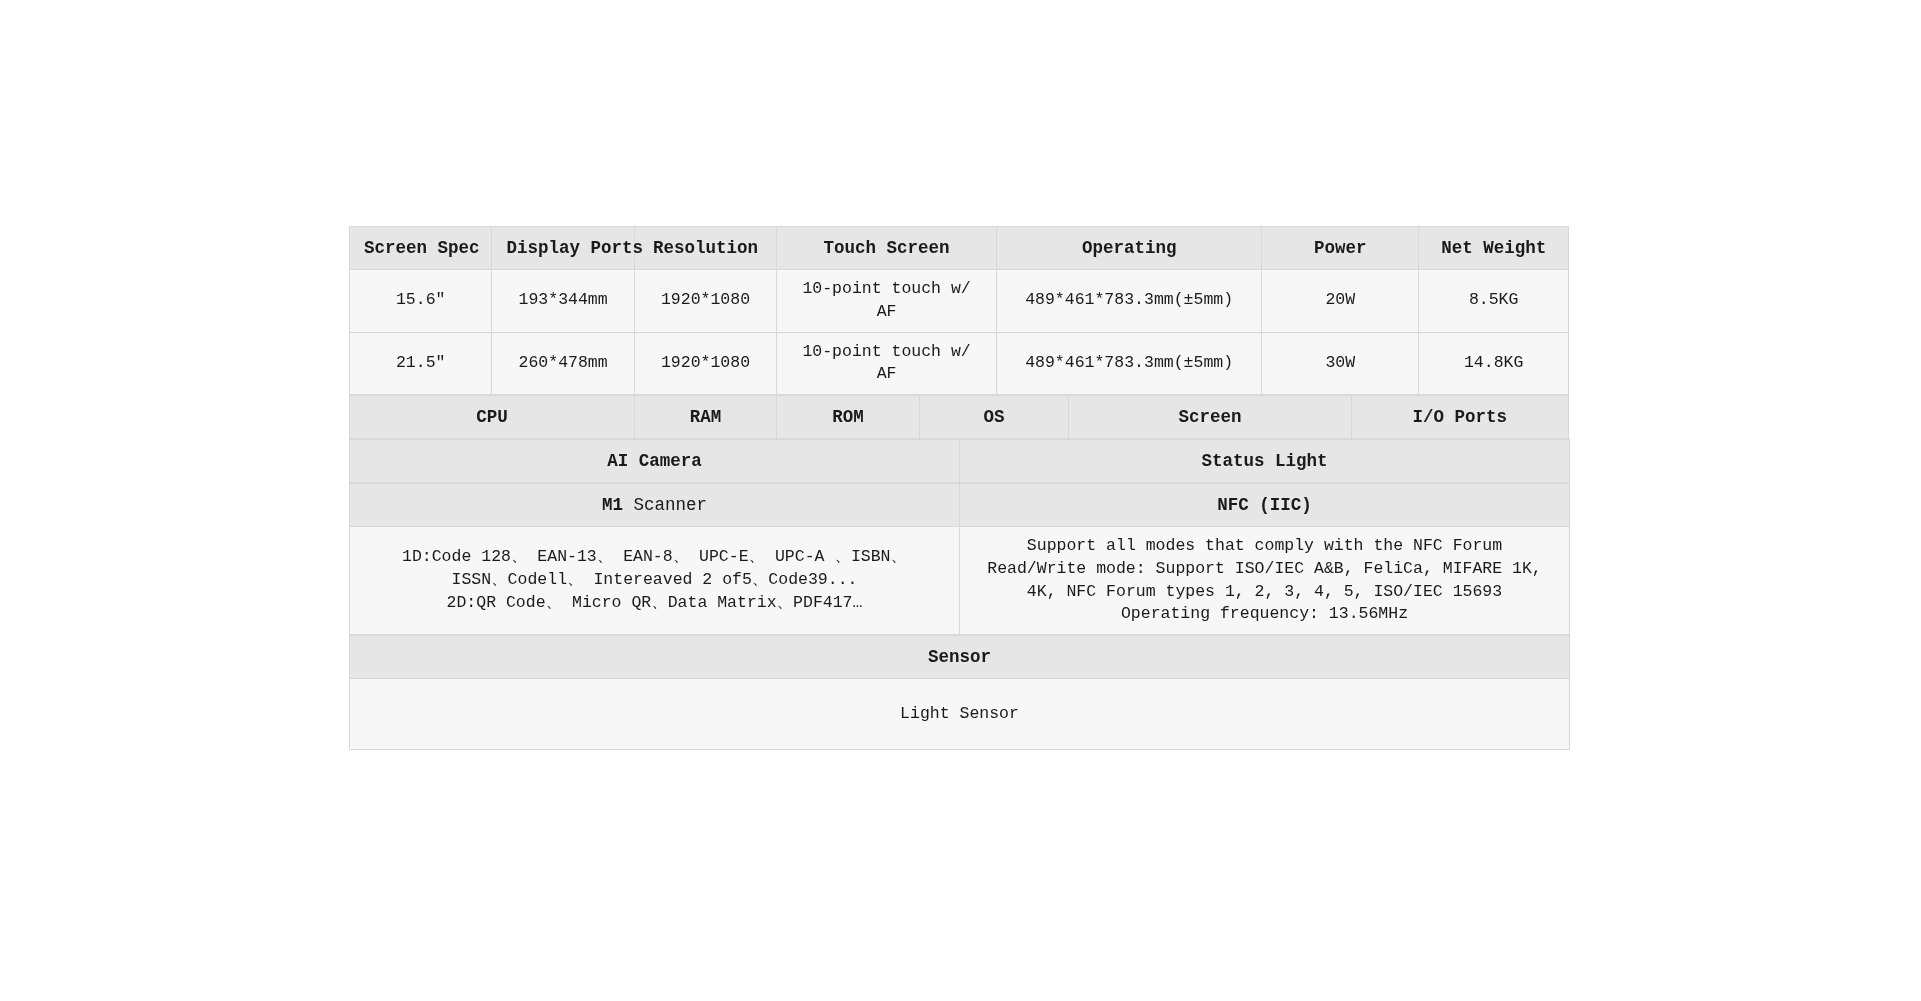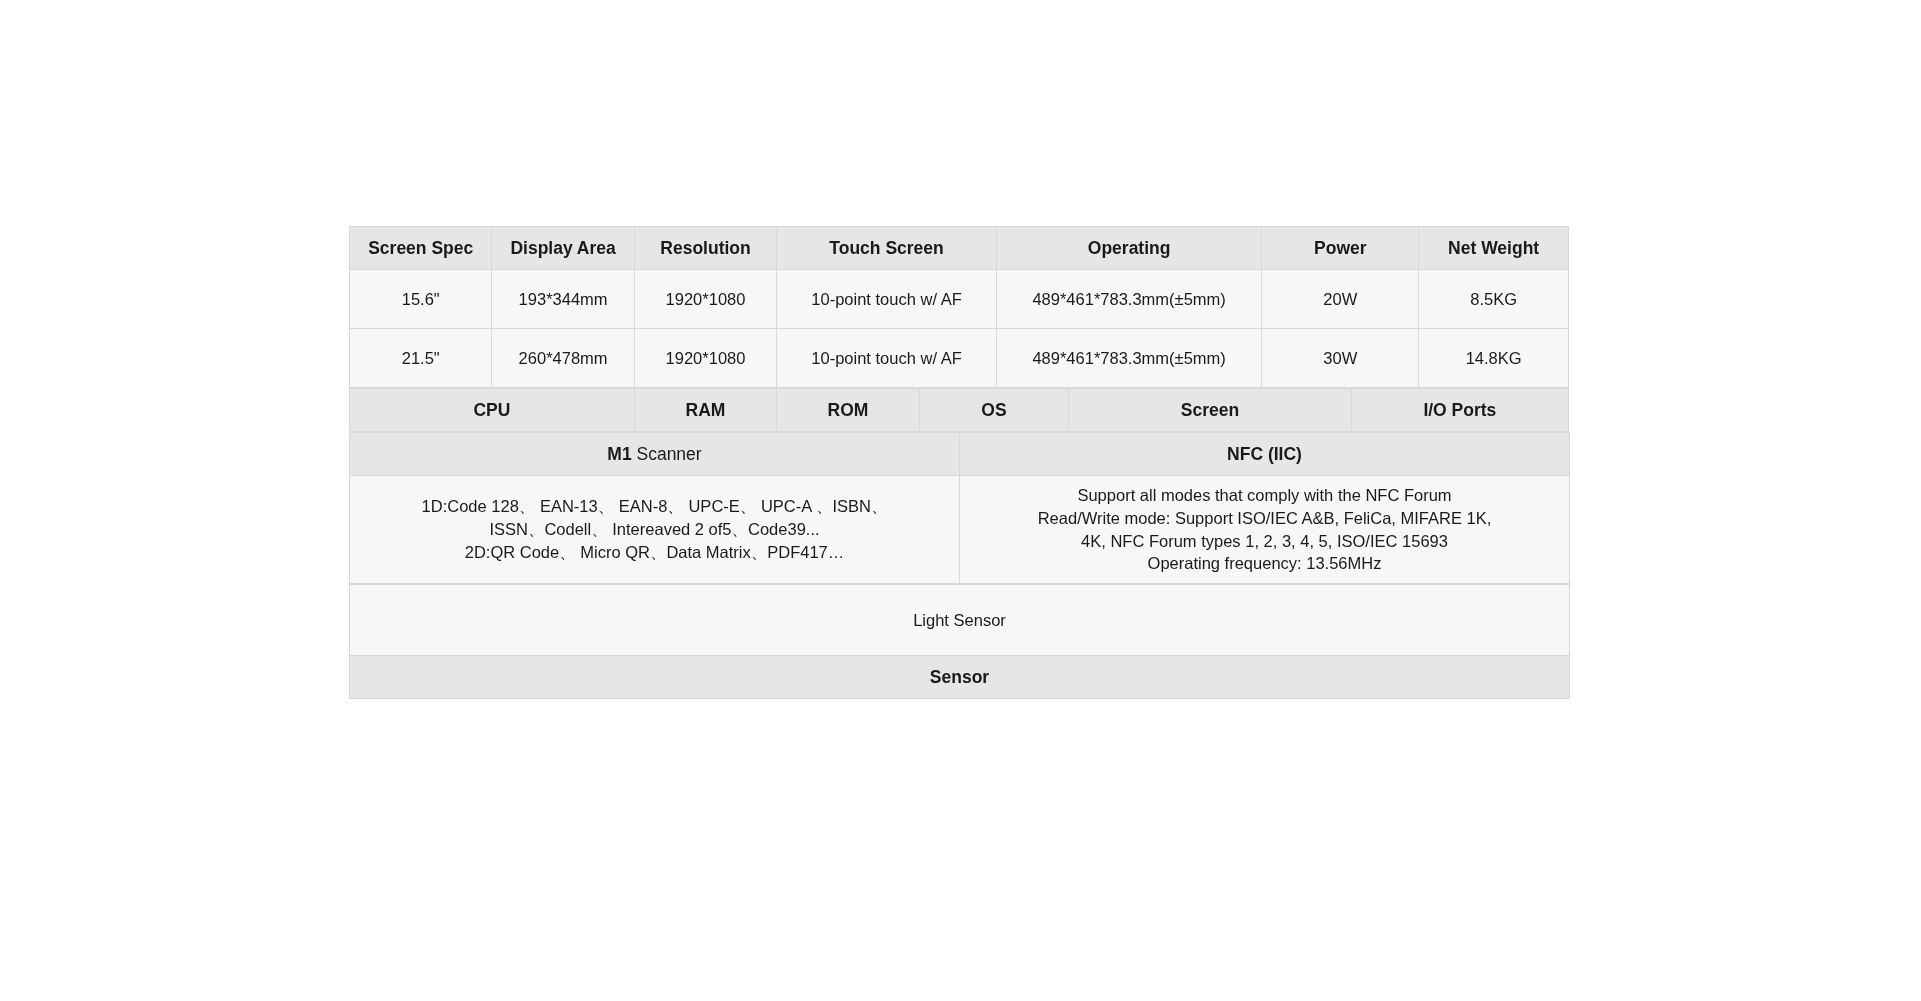--- a/index.html
+++ b/index.html
@@ -16,20 +16,21 @@
     position: absolute;
     left: 349px;
     top: 226px;
     width: 1220px;
   }
 
   table.spec {
     border-collapse: collapse;
     width: 100%;
     table-layout: fixed;
+    font-family: Liberation Mono, monospace;
   }
 
   table.spec td {
     border: 1px solid #d8d8d8;
     padding: 0;
     vertical-align: middle;
   }
 
   .hd {
     background: #e6e6e6;
@@ -76,21 +77,21 @@
         <col style="width:118px">
         <col style="width:118px">
         <col style="width:182px">
         <col style="width:220px">
         <col style="width:130px">
         <col style="width:124px">
     </colgroup>
     <tbody>
       <tr>
         <td class="hd center">Screen Spec</td>
-        <td class="hd center">Display Area</td>
+        <td class="hd center">Display Ports</td>
         <td class="hd center">Resolution</td>
         <td class="hd left">Touch Screen</td>
         <td class="hd left">Operating</td>
         <td class="hd left">Power</td>
         <td class="hd left">Net Weight</td>
       </tr>
       <tr>
         <td class="cell center">15.6"</td>
         <td class="cell center">193*344mm</td>
         <td class="cell center">1920*1080</td>
@@ -131,20 +132,24 @@
       </tr>
     </tbody>
   </table>
 
   <table class="spec">
     <colgroup>
         <col style="width:610px">
         <col style="width:610px">
       </colgroup>
     <tbody>
+      <tr>
+        <td class="hd left">AI Camera</td>
+        <td class="hd left">Status Light</td>
+      </tr>
     </tbody>
   </table>
 
   <table class="spec">
     <colgroup>
         <col style="width:610px">
         <col style="width:610px">
       </colgroup>
     <tbody>
       <tr>
@@ -162,21 +167,21 @@
       </tr>
     </tbody>
   </table>
 
   <table class="spec">
     <colgroup>
         <col style="width:1220px">
       </colgroup>
     <tbody>
       <tr>
-        <td class="cell left tall">Light Sensor</td>
+        <td class="hd left">Sensor</td>
       </tr>
       <tr>
-        <td class="hd left">Sensor</td>
+        <td class="cell left tall">Light Sensor</td>
       </tr>
     </tbody>
   </table>
 
 </div>
 
 </body></html>

